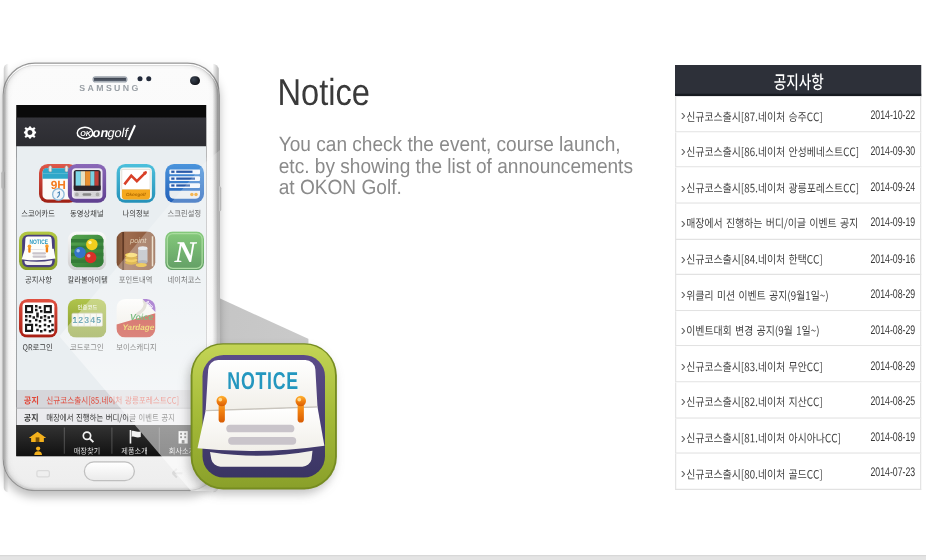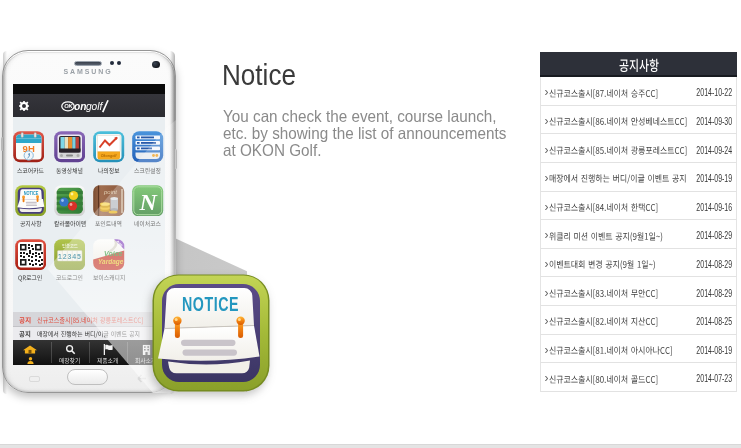--- a/index.html
+++ b/index.html
@@ -146,21 +146,21 @@
           <g fill="none" stroke="#fff">
             <ellipse cx="8.5" cy="9" rx="7.6" ry="5.6" stroke-width="1.5"></ellipse>
           </g>
           <text x="3.8" y="11.6" font-family="Liberation Sans" font-style="italic" font-weight="bold" font-size="7" fill="#fff">OK</text>
           <text x="16" y="13" font-family="Liberation Sans" font-style="italic" font-weight="bold" font-size="12.5" fill="#fff">on</text>
           <text x="30.5" y="13" font-family="Liberation Sans" font-style="italic" font-size="12.5" fill="#fff">golf</text>
           <path d="M57.5 1.5 L51 16" stroke="#fff" stroke-width="2"></path>
         </svg>
       </div>
       <div class="abs" style="left:0;top:33px;width:152px;height:195px;background:#e9eef1;">
-        <div class="abs" style="left:0;top:14.0px;width:31.5px;height:16px;"><svg width="31.5" height="31.5" viewBox="0 0 31.5 31.5">
+        <div class="abs" style="left:18px;top:14.0px;width:31.5px;height:16px;"><svg width="31.5" height="31.5" viewBox="0 0 31.5 31.5">
             <defs>
               <linearGradient id="rg" x1="0" y1="0" x2="0" y2="1">
                 <stop offset="0" stop-color="#e0584a"></stop>
                 <stop offset="1" stop-color="#9e1f14"></stop>
               </linearGradient>
             </defs>
             <rect x="0.2" y="0.2" width="31" height="31" rx="7" fill="url(#rg)"></rect>
             <rect x="3" y="3.5" width="25.5" height="25" rx="3.5" fill="#fbfbf8"></rect>
             <path d="M3 7.5 h25.5 v4.5 H3 z" fill="#2fa7c9"></path>
             <path d="M3 7.5 a3.5 3.5 0 0 1 3.5-4 h18.5 a3.5 3.5 0 0 1 3.5 4 z" fill="#2fa7c9"></path>

